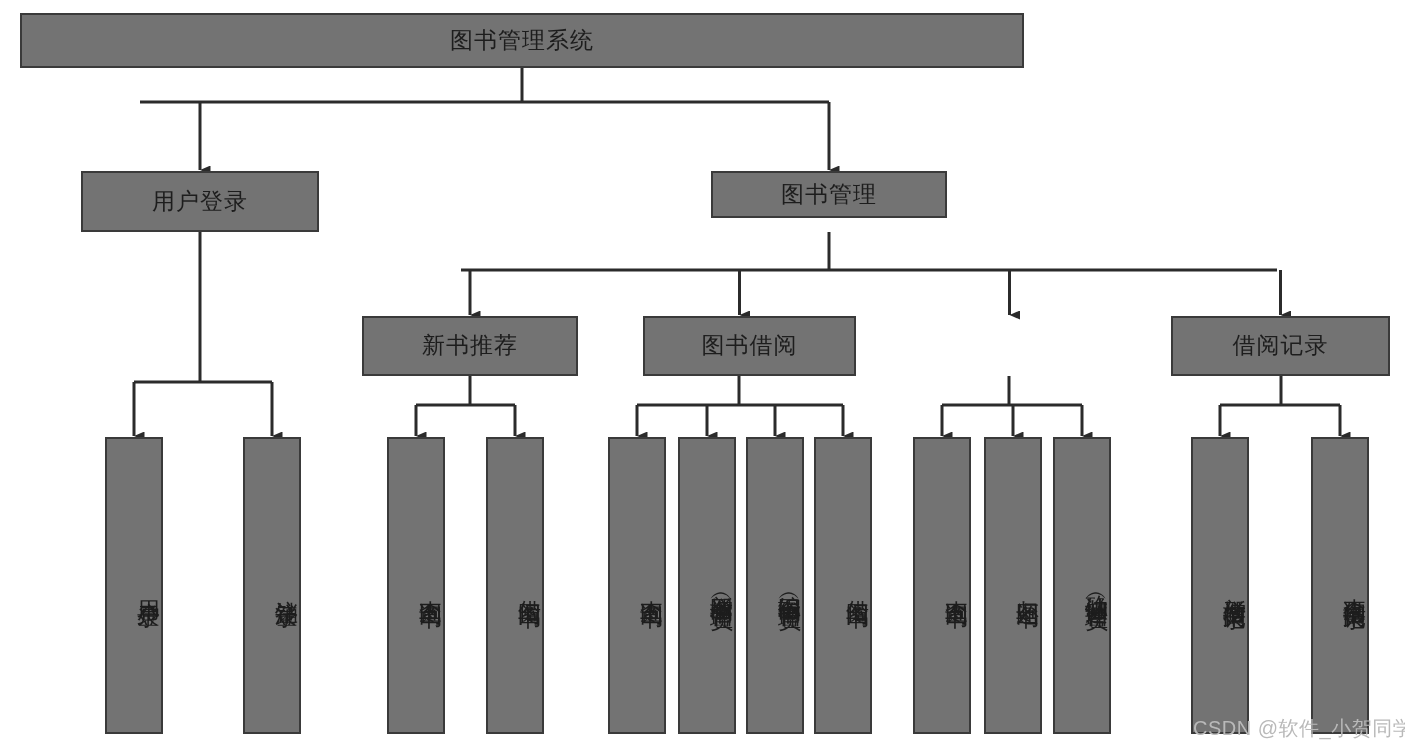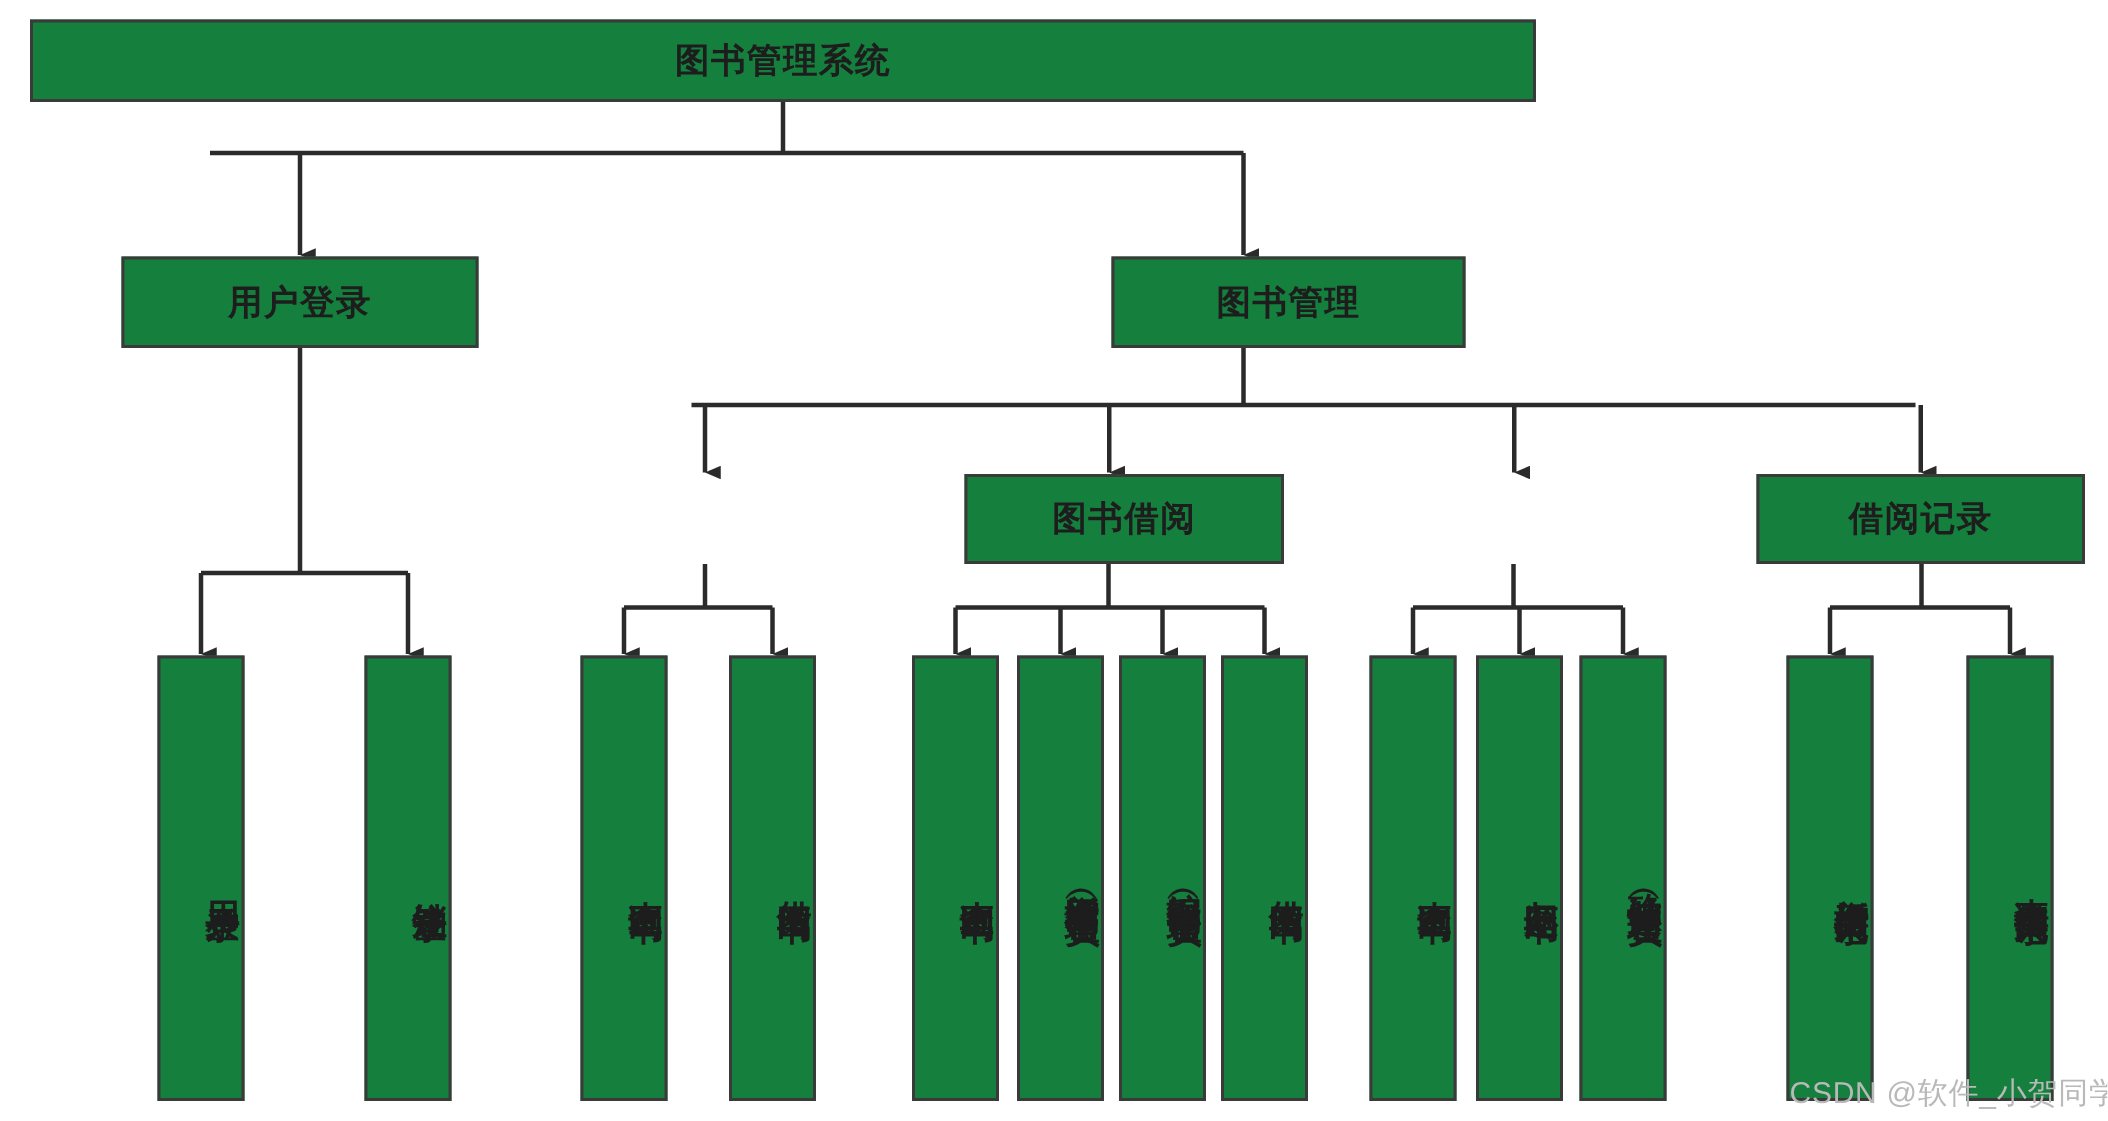--- a/index.html
+++ b/index.html
@@ -21,27 +21,26 @@
     position: absolute;
     left: 0;
     top: 0;
     width: 1405px;
     height: 747px;
   }
   .node {
     position: absolute;
     box-sizing: border-box;
     border: 2.5px solid #3a3a3a;
-    background: #15803d;
+    background: #737373;
     color: #1d1d1d;
     display: flex;
     align-items: center;
     justify-content: center;
     text-align: right;
-    font-weight: bold;
   }
   .node.horiz {
     font-size: 23px;
     letter-spacing: 1px;
     line-height: 1.1;
   }
   .node.vert {
     writing-mode: vertical-rl;
     text-orientation: upright;
     font-size: 23px;
@@ -112,24 +111,27 @@
       </g>
   </svg>
 
   <div class="node horiz" style="left: 20px; top: 13px; width: 1004px; height: 55px;">
       <span>图书管理系统</span>
     </div>
 
   <div class="node horiz" style="left: 81px; top: 171px; width: 238px; height: 61px;">
       <span>用户登录</span>
     </div>
-  <div class="node horiz" style="left: 741px; top: 171px; width: 236px; height: 61px;">
+  <div class="node horiz" style="left: 711px; top: 171px; width: 236px; height: 47px;">
       <span>图书管理</span>
     </div>
 
+  <div class="node horiz" style="left: 362px; top: 316px; width: 216px; height: 60px;">
+      <span>新书推荐</span>
+    </div>
   <div class="node horiz" style="left: 643px; top: 316px; width: 213px; height: 60px;">
       <span>图书借阅</span>
     </div>
   <div class="node horiz" style="left: 1171px; top: 316px; width: 219px; height: 60px;">
       <span>借阅记录</span>
     </div>
 
   <div class="node vert" style="left: 105px; top: 437px; width: 58px; height: 297px;">
       <span>用户登录</span>
     </div>

